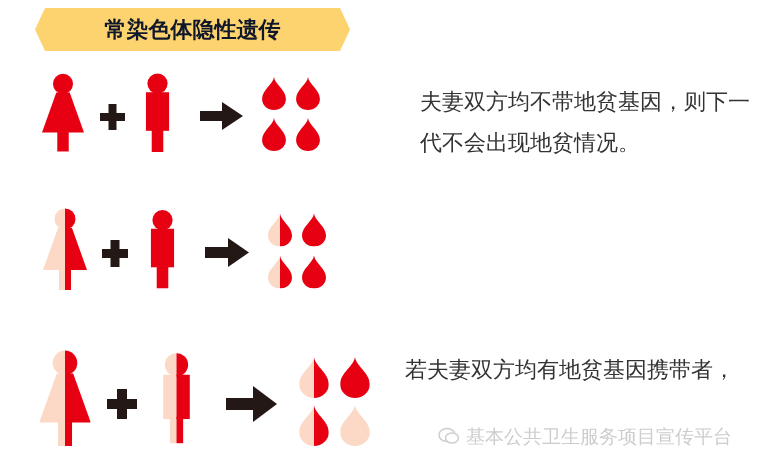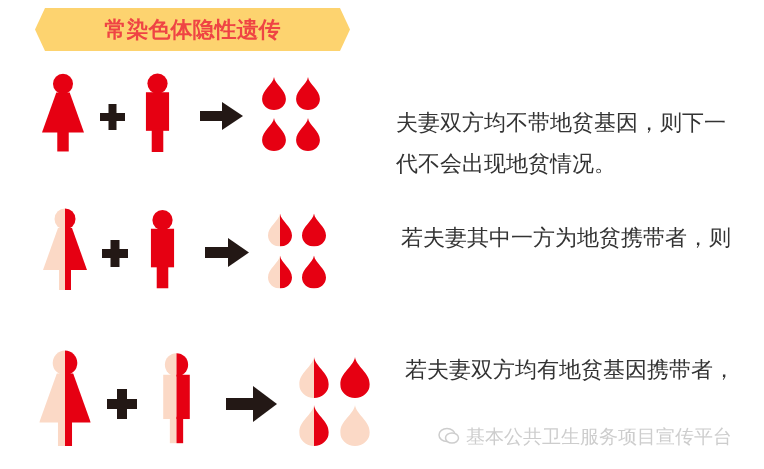--- a/index.html
+++ b/index.html
@@ -2,21 +2,21 @@
 <html><head>
 <meta charset="utf-8">
 <style>
   html, body { margin: 0; padding: 0; background: #ffffff; }
   body { width: 764px; height: 469px; position: relative; overflow: hidden;
          font-family: "DejaVu Sans", "Liberation Sans", sans-serif; }
   .banner { position: absolute; left: 35px; top: 8px; width: 315px; height: 43px; }
   .banner svg { position: absolute; left: 0; top: 0; }
   .banner-text { position: absolute; left: 0; top: 0; width: 315px; height: 43px;
                  line-height: 43px; text-align: center; font-size: 22px; font-weight: bold;
-                 color: #ef4444; letter-spacing: 0px; }
+                 color: #0f172a; letter-spacing: 0px; }
   .fig { position: absolute; }
   .desc { position: absolute; color: #333333; font-size: 22px; line-height: 41px; white-space: nowrap; }
   .watermark { position: absolute; left: 438px; top: 424px; font-size: 19px; color: #c8c8c8;
                white-space: nowrap; opacity: 0.9; text-align: right; }
   .watermark .wm-icon { display: inline-block; vertical-align: middle; margin-right: 6px; }
 </style>
 </head>
 <body>
 
 <div class="banner">
@@ -196,27 +196,26 @@
             <use href="#drop" fill="#E60012"></use>
           </g>
       </svg>
       <svg x="340" y="405" width="30" height="41" viewBox="0 0 26 36">
           <use href="#drop" fill="#FBD9C6"></use>
         </svg>
     </g>
   </svg>
 </div>
 
-<div class="desc" style="left:396px;top:81px;margin-top:21px;">
+<div class="desc" style="left:420px;top:81px;">
   <div>夫妻双方均不带地贫基因，则下一</div>
   <div>代不会出现地贫情况。</div>
 </div>
 
 <div class="desc" style="left:401px;top:217px;">
-  <div>若夫妻其中一方为地贫携带者，则</div>
 </div>
 
 <div class="desc" style="left:405px;top:348px;line-height:43px;">
   <div>若夫妻双方均有地贫基因携带者，</div>
 </div>
 
 <div class="watermark">
   <span class="wm-icon">
     <svg width="22" height="18" viewBox="0 0 22 18">
       <ellipse cx="9" cy="8" rx="8" ry="6.5" fill="none" stroke="#c8c8c8" stroke-width="1.5"></ellipse>

